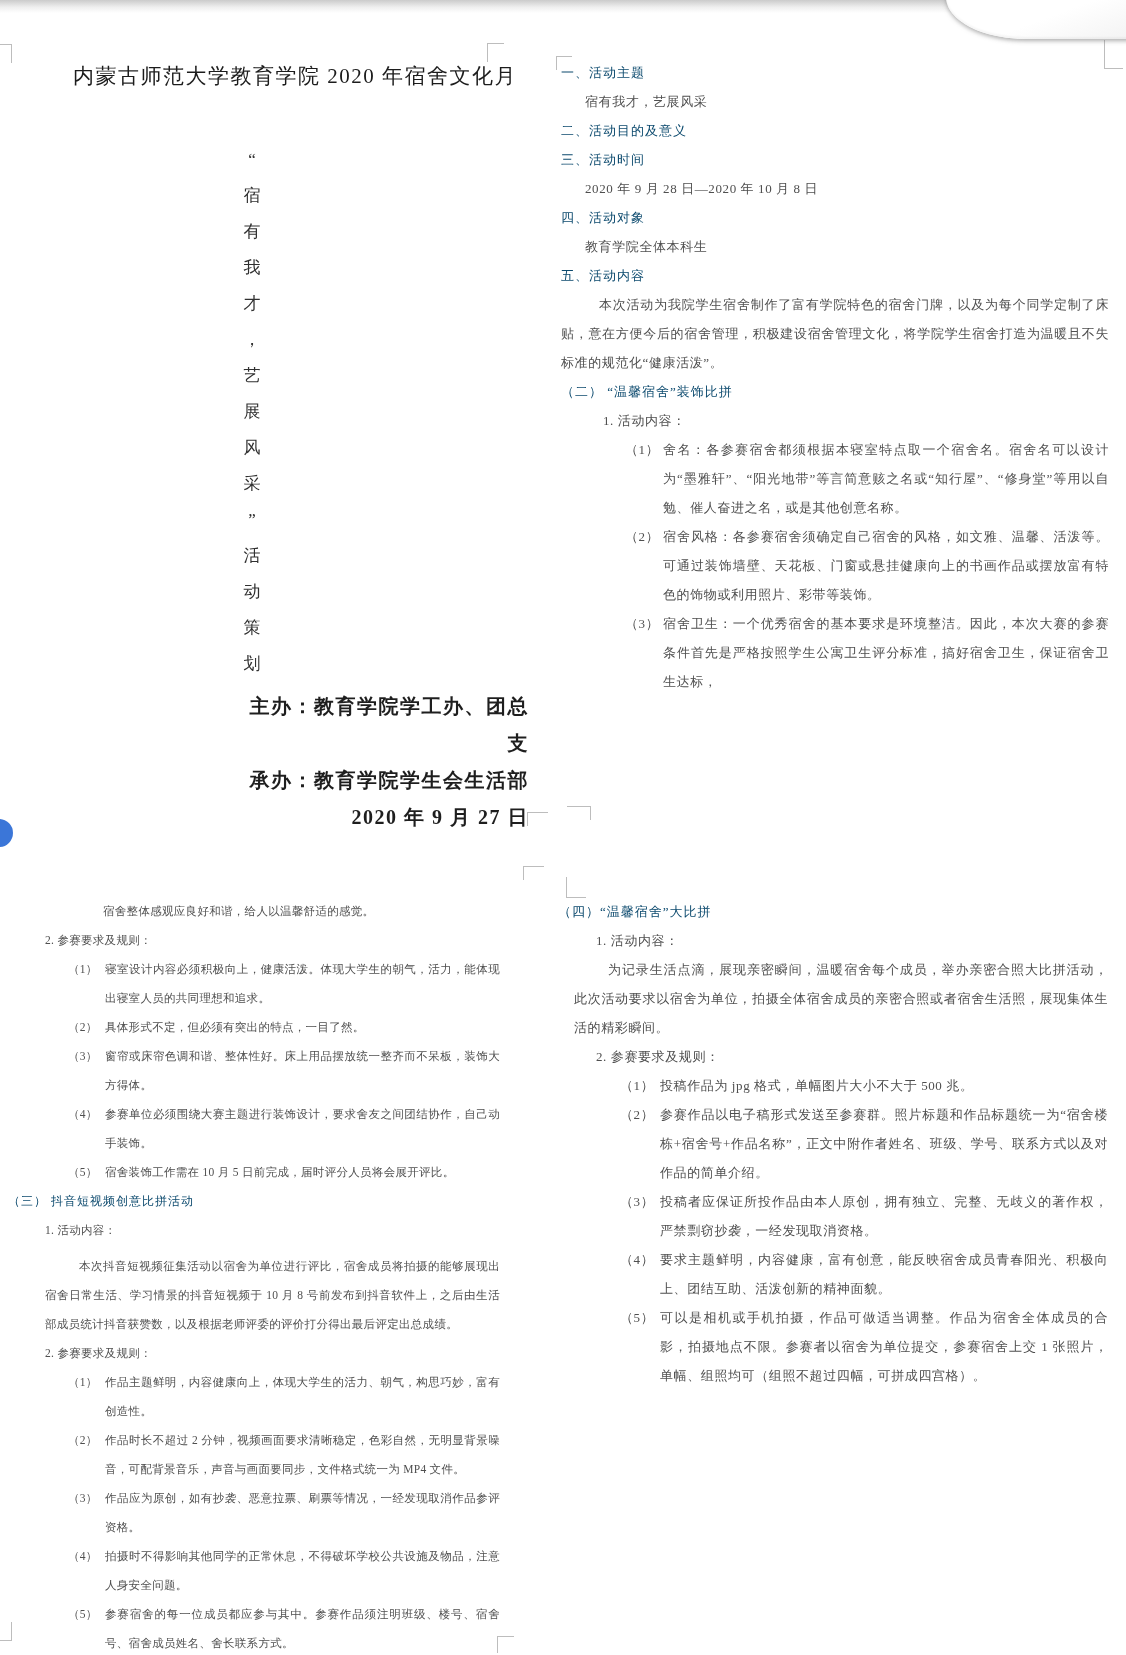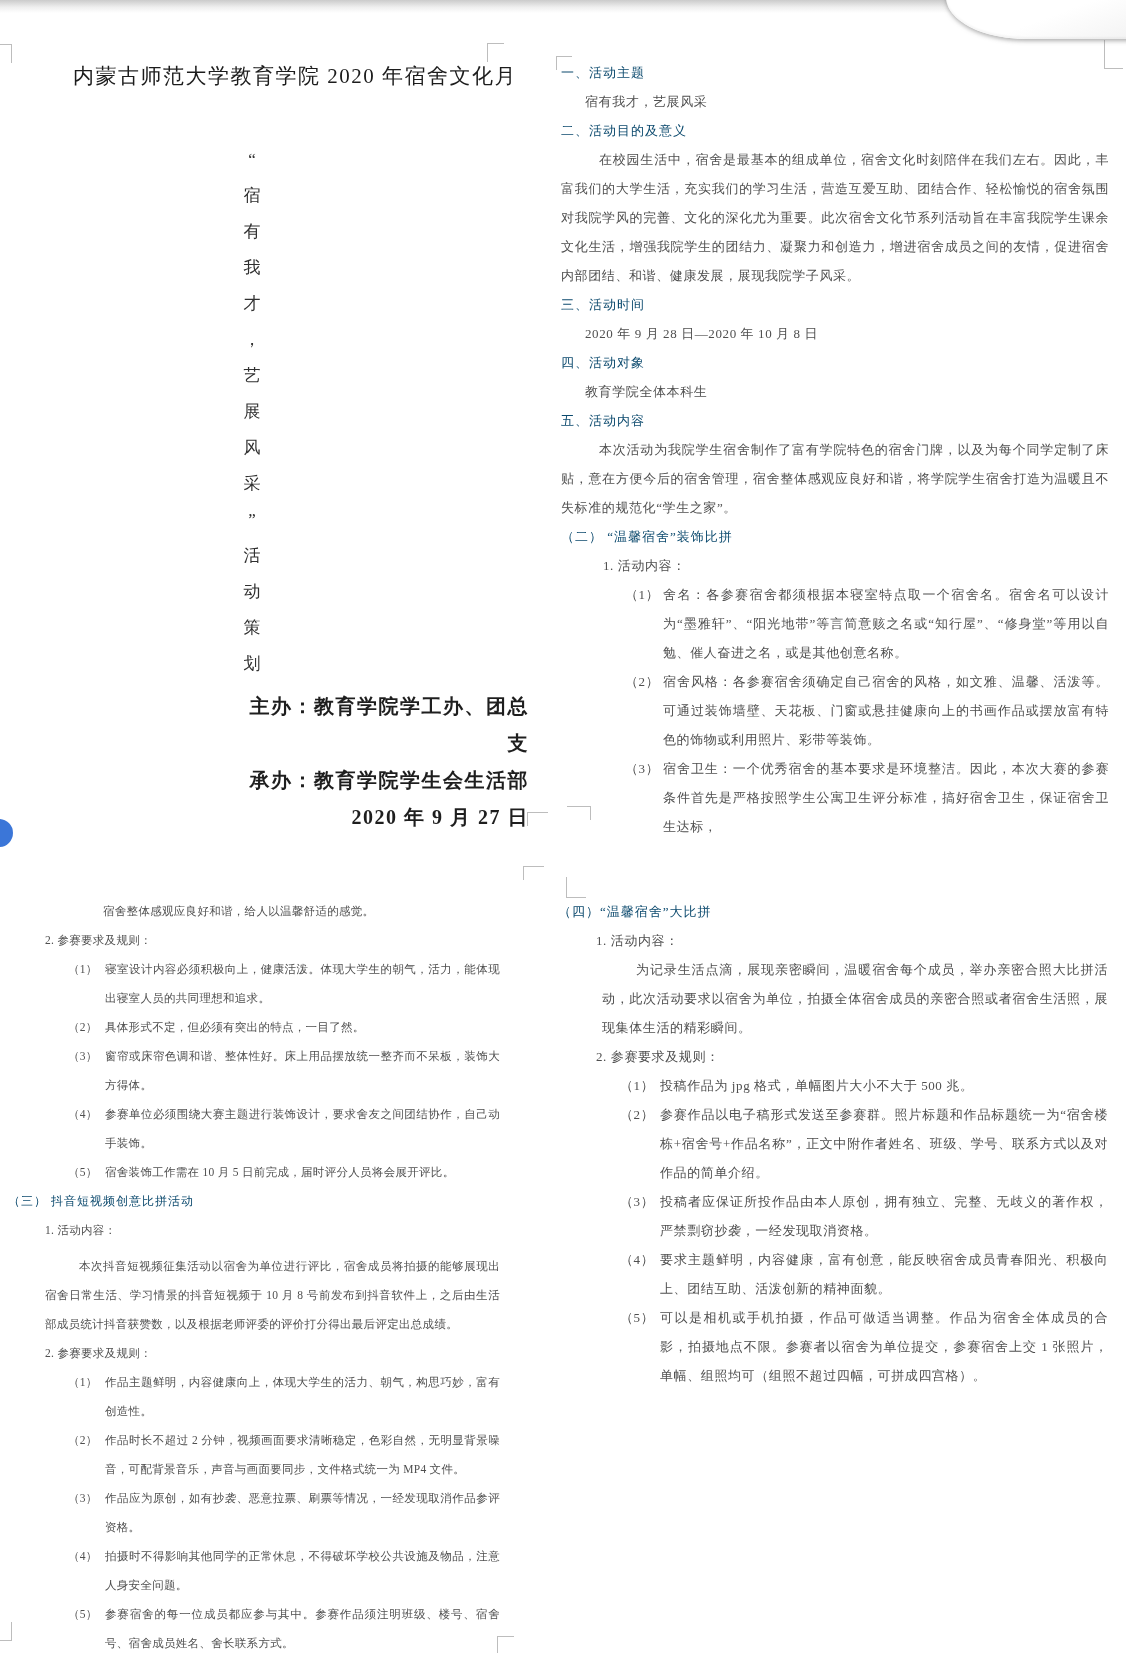--- a/index.html
+++ b/index.html
@@ -51,21 +51,21 @@
   .p3 .numl{margin-left:37px;}
   .p3 .para{margin-left:37px;text-indent:34px;text-align:justify;margin-top:7px;}
   .p3 .item{margin-left:60px;padding-left:37px;position:relative;text-align:justify;}
   .p3 .item>.n{position:absolute;left:0;top:0;}
   .p3 .hl,.p3 .h2l{font-size:12px;}
 
   
   .p4{left:553px;top:845px;width:550px;height:805px;padding:52px 0 0 5px;
     font-size:13px;line-height:29px;letter-spacing:.6px;}
   .p4 .numl{margin-left:38px;}
-  .p4 .para{margin-left:44px;text-indent:34px;text-align:justify;}
+  .p4 .para{margin-left:16px;text-indent:34px;text-align:justify;}
   .p4 .item{margin-left:62px;padding-left:40px;position:relative;text-align:justify;}
   .p4 .item>.n{position:absolute;left:0;top:0;}
 </style>
 </head>
 <body>
 
 <div class="top-shadow"></div>
 <div class="curl"></div>
 <div class="blue-dot"></div>
 
@@ -103,27 +103,26 @@
     <div>主办：教育学院学工办、团总支</div>
     <div>承办：教育学院学生会生活部</div>
     <div>2020 年 9 月 27 日</div>
   </div>
 </section>
 
 <section class="page p2">
   <div class="hl">一、活动主题</div>
   <div class="sub">宿有我才，艺展风采</div>
   <div class="hl">二、活动目的及意义</div>
-  <div class="para">在校园生活中，宿舍是最基本的组成单位，宿舍文化时刻陪伴在我们左右。因此，丰富我们的大学生活，充实我们的学习生活，营造互爱互助、团结合作、轻松愉悦的宿舍氛围对我院学风的完善、文化的深化尤为重要。此次宿舍文化节系列活动旨在丰富我院学生课余文化生活，增强我院学生的团结力、凝聚力和创造力，增进宿舍成员之间的友情，促进宿舍内部团结、和谐、健康发展，展现我院学子风采。</div>
   <div class="hl">三、活动时间</div>
   <div class="sub">2020 年 9 月 28 日—2020 年 10 月 8 日</div>
   <div class="hl">四、活动对象</div>
   <div class="sub">教育学院全体本科生</div>
   <div class="hl">五、活动内容</div>
-  <div class="para">本次活动为我院学生宿舍制作了富有学院特色的宿舍门牌，以及为每个同学定制了床贴，意在方便今后的宿舍管理，宿舍整体感观应良好和谐，将学院学生宿舍打造为温暖且不失标准的规范化“学生之家”。</div>
+  <div class="para">本次活动为我院学生宿舍制作了富有学院特色的宿舍门牌，以及为每个同学定制了床贴，意在方便今后的宿舍管理，积极建设宿舍管理文化，将学院学生宿舍打造为温暖且不失标准的规范化“健康活泼”。</div>
   <div class="h2l">（二） “温馨宿舍”装饰比拼</div>
   <div class="numl">1. 活动内容：</div>
   <div class="item"><span class="n">（1）</span><span class="t">舍名：各参赛宿舍都须根据本寝室特点取一个宿舍名。宿舍名可以设计为“墨雅轩”、“阳光地带”等言简意赅之名或“知行屋”、“修身堂”等用以自勉、催人奋进之名，或是其他创意名称。</span></div>
   <div class="item"><span class="n">（2）</span><span class="t">宿舍风格：各参赛宿舍须确定自己宿舍的风格，如文雅、温馨、活泼等。可通过装饰墙壁、天花板、门窗或悬挂健康向上的书画作品或摆放富有特色的饰物或利用照片、彩带等装饰。</span></div>
   <div class="item"><span class="n">（3）</span><span class="t">宿舍卫生：一个优秀宿舍的基本要求是环境整洁。因此，本次大赛的参赛条件首先是严格按照学生公寓卫生评分标准，搞好宿舍卫生，保证宿舍卫生达标，</span></div>
 </section>
 
 <section class="page p3">
   <div class="cont">宿舍整体感观应良好和谐，给人以温馨舒适的感觉。</div>
   <div class="numl">2. 参赛要求及规则：</div>

